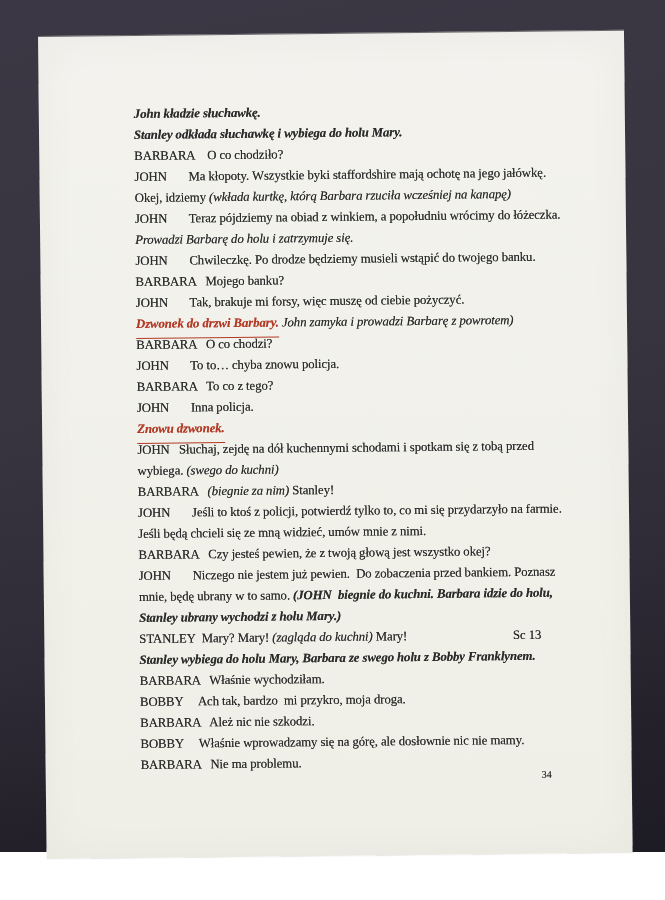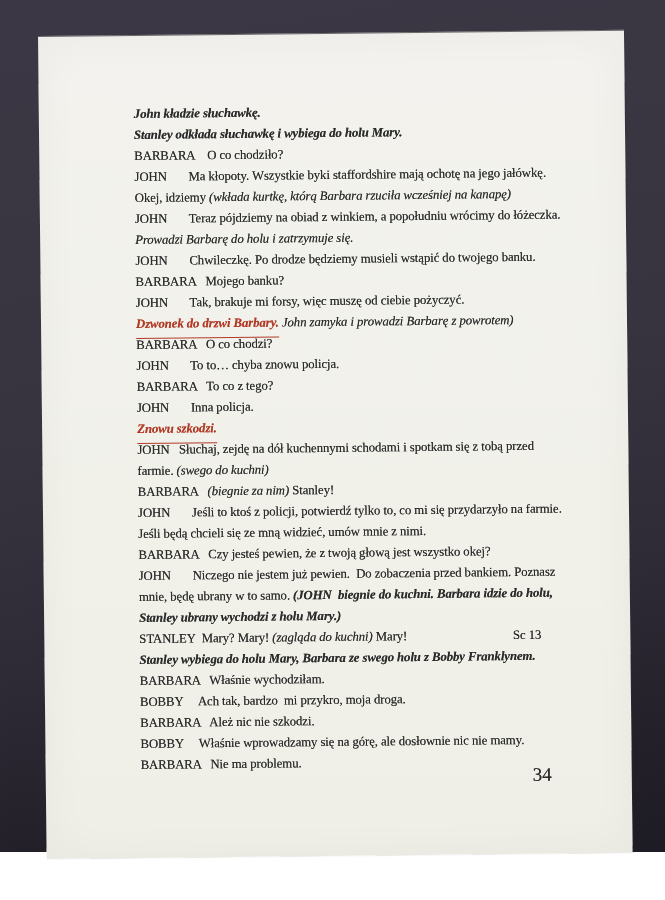--- a/index.html
+++ b/index.html
@@ -60,21 +60,21 @@
     position: absolute;
     right: 38px;
     top: 0;
     font-style: normal;
     font-weight: 400;
   }
   .page-number {
     position: absolute;
     right: 80px;
     top: 732px;
-    font-size: 19px;
+    font-size: 10px;
     line-height: 21px;
     color: #2b2b2b;
     text-shadow: 0 0 0.5px rgba(43,43,43,0.75);
   }
 </style>
 </head>
 <body>
 
 <div class="backdrop">
   <div class="sheet">
@@ -87,23 +87,23 @@
         <p class="line"><span class="s-r">JOHN       Teraz pójdziemy na obiad z winkiem, a popołudniu wrócimy do łóżeczka.</span></p>
         <p class="line"><span class="s-i">Prowadzi Barbarę do holu i zatrzymuje się.</span></p>
         <p class="line"><span class="s-r">JOHN       Chwileczkę. Po drodze będziemy musieli wstąpić do twojego banku.</span></p>
         <p class="line"><span class="s-r">BARBARA   Mojego banku?</span></p>
         <p class="line"><span class="s-r">JOHN       Tak, brakuje mi forsy, więc muszę od ciebie pożyczyć.</span></p>
         <p class="line"><span class="s-red">Dzwonek do drzwi Barbary.</span><span class="s-i"> John zamyka i prowadzi Barbarę z powrotem)</span></p>
         <p class="line"><span class="s-r">BARBARA   O co chodzi?</span></p>
         <p class="line"><span class="s-r">JOHN       To to… chyba znowu policja.</span></p>
         <p class="line"><span class="s-r">BARBARA   To co z tego?</span></p>
         <p class="line"><span class="s-r">JOHN       Inna policja.</span></p>
-        <p class="line"><span class="s-red">Znowu szkodzi.</span></p>
+        <p class="line"><span class="s-red">Znowu dzwonek.</span></p>
         <p class="line"><span class="s-r">JOHN   Słuchaj, zejdę na dół kuchennymi schodami i spotkam się z tobą przed</span></p>
-        <p class="line"><span class="s-r">farmie. </span><span class="s-i">(swego do kuchni)</span></p>
+        <p class="line"><span class="s-r">wybiega. </span><span class="s-i">(swego do kuchni)</span></p>
         <p class="line"><span class="s-r">BARBARA   </span><span class="s-i">(biegnie za nim)</span><span class="s-r"> Stanley!</span></p>
         <p class="line"><span class="s-r">JOHN       Jeśli to ktoś z policji, potwierdź tylko to, co mi się przydarzyło na farmie.</span></p>
         <p class="line"><span class="s-r">Jeśli będą chcieli się ze mną widzieć, umów mnie z nimi.</span></p>
         <p class="line"><span class="s-r">BARBARA   Czy jesteś pewien, że z twoją głową jest wszystko okej?</span></p>
         <p class="line"><span class="s-r">JOHN       Niczego nie jestem już pewien.  Do zobaczenia przed bankiem. Poznasz</span></p>
         <p class="line"><span class="s-r">mnie, będę ubrany w to samo. </span><span class="s-bi">(JOHN  biegnie do kuchni. Barbara idzie do holu,</span></p>
         <p class="line"><span class="s-bi">Stanley ubrany wychodzi z holu Mary.)</span></p>
         <p class="line"><span class="s-r">STANLEY  Mary? Mary! </span><span class="s-i">(zagląda do kuchni)</span><span class="s-r"> Mary!</span><span class="sc-marker">Sc 13</span></p>
         <p class="line"><span class="s-bi">Stanley wybiega do holu Mary, Barbara ze swego holu z Bobby Franklynem.</span></p>
         <p class="line"><span class="s-r">BARBARA   Właśnie wychodziłam.</span></p>

